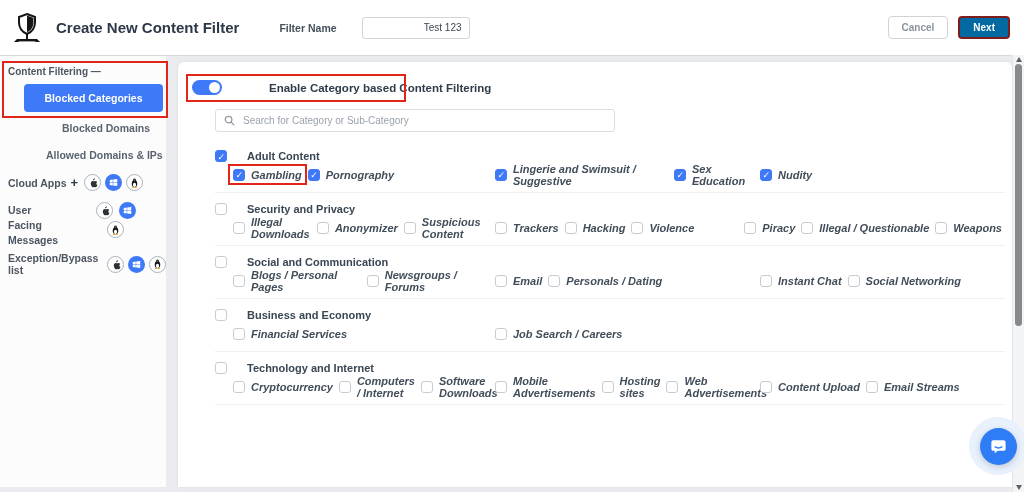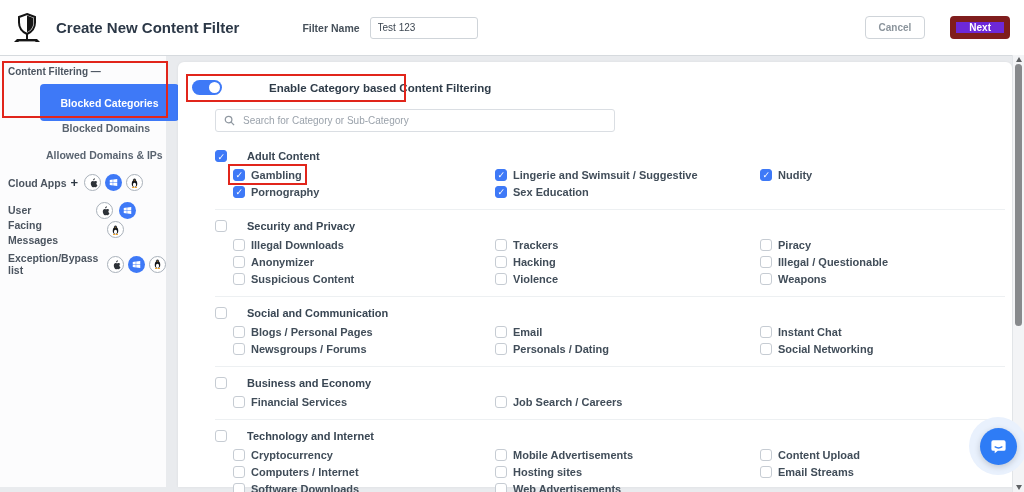--- a/index.html
+++ b/index.html
@@ -3,31 +3,31 @@
 <meta charset="utf-8">
 <style>
   html,body{margin:0;padding:0;}
   body{font-family:"Liberation Sans","DejaVu Sans",sans-serif;-webkit-font-smoothing:antialiased;}
   .app{position:relative;width:1024px;height:492px;background:#e9ebee;overflow:hidden;}
 
   
   .header{position:absolute;left:0;top:0;width:1024px;height:55px;background:#ffffff;border-bottom:1px solid #d6dade;display:flex;align-items:center;}
   .logo{margin-left:12px;width:30px;height:32px;flex:0 0 auto;}
   .page-title{margin-left:14px;font-size:15px;font-weight:700;color:#2c3847;}
-  .fn-label{margin-left:63px;font-size:10.5px;font-weight:700;color:#46505a;}
-  .fn-input{margin-left:10px;width:92px;height:20px;border:1px solid #cfd4d9;border-radius:3px;font-size:10px;color:#3d4752;padding:0 7px;outline:none;font-family:inherit;}
+  .fn-label{margin-left:40px;font-size:10.5px;font-weight:700;color:#46505a;}
+  .fn-input{margin-left:25px;width:92px;height:20px;border:1px solid #cfd4d9;border-radius:3px;font-size:10px;color:#3d4752;padding:0 7px;outline:none;font-family:inherit;text-align:right;}
   .header-actions{margin-left:auto;margin-right:14px;display:flex;gap:10px;}
   .btn{height:23px;border-radius:4px;font-size:10px;font-weight:600;padding:0 13px;cursor:pointer;font-family:inherit;}
   .btn-cancel{background:#fff;border:1px solid #cfd4d9;color:#8b949c;}
-  .btn-next{background:#6d28d9;border:6px solid #7f1d1d;color:#fff;margin-left:15px;}
+  .btn-next{background:#0369a1;border:2px solid #7f1d1d;color:#fff;}
 
   
   .sidebar{position:absolute;left:0;top:56px;width:166px;height:431px;background:#fcfcfd;}
   .side-sec-label{position:absolute;left:8px;top:10px;font-size:10px;color:#4c5560;font-weight:600;text-align:center;}
-  .nav-active{position:absolute;left:40px;top:28px;width:139px;height:37px;background:#3e79f7;border-radius:4px;color:#fff;font-size:10.5px;font-weight:600;display:flex;align-items:center;justify-content:center;cursor:pointer;}
+  .nav-active{position:absolute;left:24px;top:28px;width:139px;height:28px;background:#3e79f7;border-radius:4px;color:#fff;font-size:10.5px;font-weight:600;display:flex;align-items:center;justify-content:center;cursor:pointer;}
   .nav-item{position:absolute;font-size:10.5px;font-weight:600;color:#5a6470;cursor:pointer;}
   .nav-bd{left:62px;top:66px;}
   .nav-ad{left:46px;top:93px;}
   .side-row-label{font-size:10.5px;font-weight:600;color:#4c5560;}
   .cloud-row{position:absolute;left:8px;top:118px;display:flex;align-items:center;gap:4px;}
   .plus{font-size:13px;font-weight:700;color:#2f3a45;margin-right:2px;}
   .ufm-label{position:absolute;left:8px;top:147px;width:58px;line-height:15px;font-size:10.5px;font-weight:600;color:#4c5560;}
   .ufm-i1{position:absolute;left:96px;top:146px;}
   .ufm-i2{position:absolute;left:119px;top:146px;}
   .ufm-i3{position:absolute;left:107px;top:165px;}
@@ -51,21 +51,21 @@
   .search{position:absolute;left:37px;top:47px;width:382px;height:21px;border:1px solid #dadee3;border-radius:3px;display:flex;align-items:center;padding:0 8px;gap:6px;background:#fff;}
   .search input{border:none;outline:none;flex:1;font-size:10px;color:#3d4752;font-family:inherit;background:transparent;}
   .search input::placeholder{color:#9aa2ab;}
 
   
   .categories{position:absolute;left:37px;top:78px;width:790px;}
   .section{padding:8px 0 9px;border-bottom:1px solid #edf0f2;}
   .sec-head{display:flex;align-items:center;gap:20px;height:16px;margin-bottom:2px;}
   .sec-label{font-size:11px;font-weight:700;color:#394653;}
   .cols{display:flex;padding-left:15px;}
-  .col{display:flex;flex-direction:column;}
+  .col{display:flex;flex-direction:row;font-style:italic;}
   .col:nth-child(1){width:262px;}
   .col:nth-child(2){width:265px;}
   .col:nth-child(3){flex:1;}
   .item{display:flex;align-items:center;gap:6px;height:17px;width:max-content;padding:0 3px;cursor:pointer;}
   .item-label{font-size:11px;font-weight:600;color:#414d59;}
   .cb{width:12px;height:12px;border:1px solid #c6ccd3;border-radius:3px;background:#fff;flex:0 0 auto;position:relative;box-sizing:border-box;cursor:pointer;}
   .cb.on{background:#3e79f7;border-color:#3e79f7;}
   .cb.on::after{content:"\2713";position:absolute;left:1.5px;top:-0.5px;color:#fff;font-size:9px;line-height:12px;font-weight:700;}
   .item.annotated{outline:2px solid #e1251b;}
 

